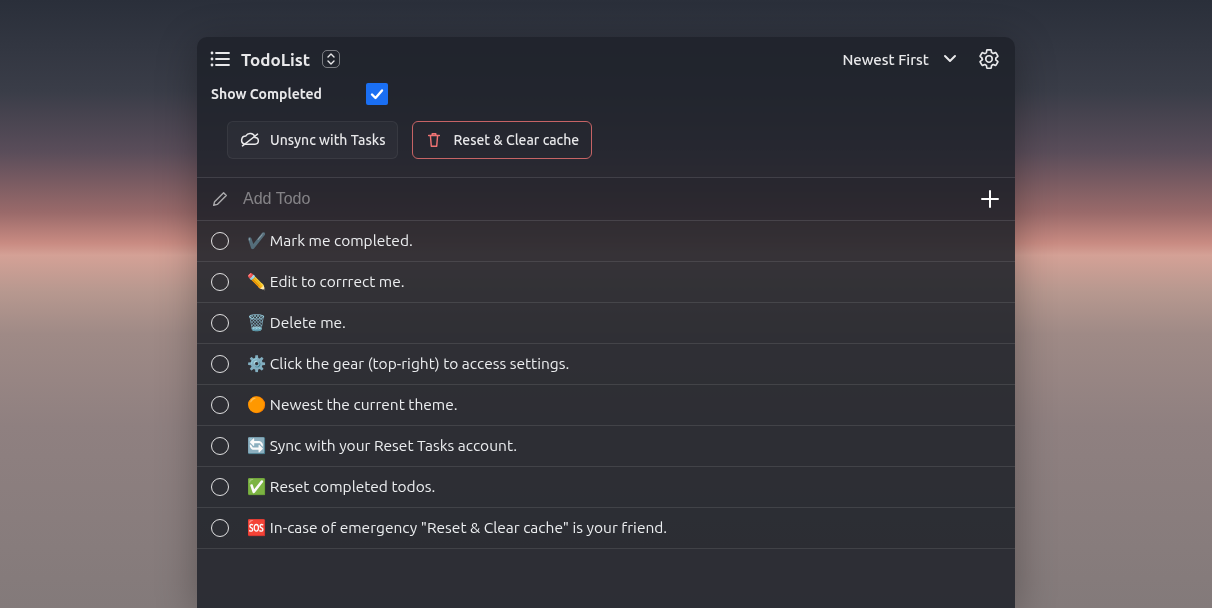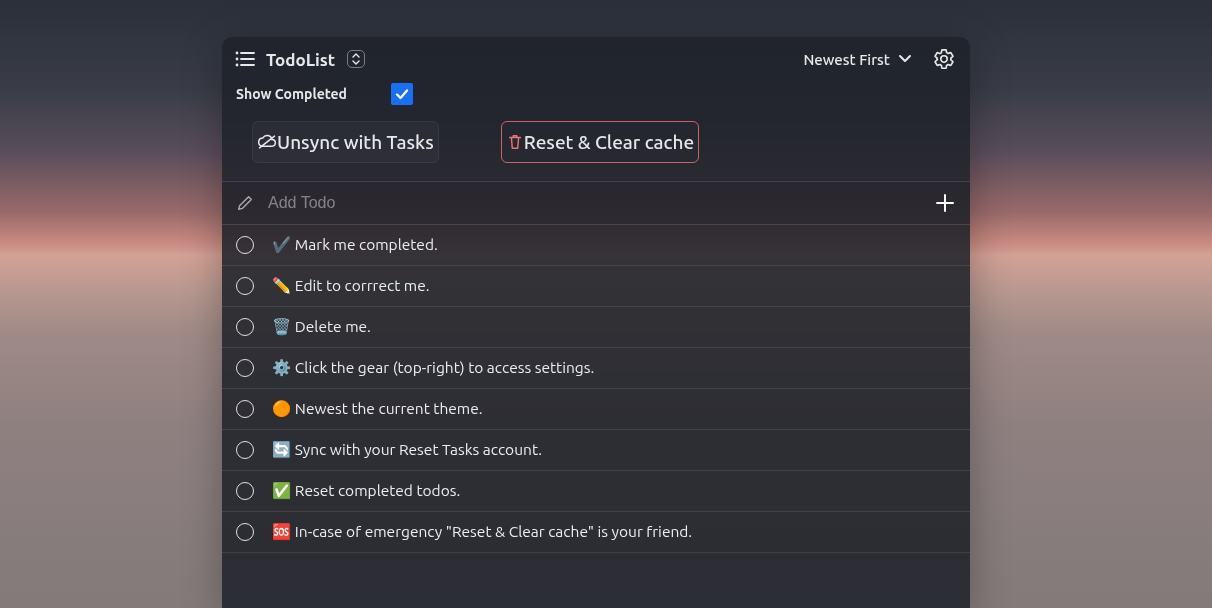--- a/index.html
+++ b/index.html
@@ -13,23 +13,23 @@
       #c98b82 40%,
       #d4a196 42%,
       #b7988f 48%,
       #9f8a86 55%,
       #8f8080 70%,
       #837a7a 100%);
     position: relative;
   }
   .panel {
     position: absolute;
-    left: 222px;
+    left: 197px;
     top: 37px;
-    width: 748px;
+    width: 818px;
     height: 571px;
     background: rgba(30, 34, 42, 0.86);
     border-radius: 10px 10px 0 0;
     color: #e8e8ea;
     box-shadow: 0 8px 40px rgba(0,0,0,0.3);
     display: flex;
     flex-direction: column;
     overflow: hidden;
   }
 
@@ -49,21 +49,21 @@
     width: 18px; height: 18px;
     border: 1px solid rgba(255,255,255,0.4);
     border-radius: 5px;
     display: flex; flex-direction: column;
     align-items: center; justify-content: center;
     gap: 0px;
     margin-left: 2px;
   }
   .header .spacer { flex: 1; }
   .header .sort {
-    display: flex; align-items: center; gap: 8px;
+    display: flex; align-items: center; gap: 14px;
     font-size: 15px; font-weight: 500;
   }
   .header .gear { width: 24px; height: 24px; display:flex; align-items:center; justify-content:center; margin-left: 10px; }
 
   
   .settings {
     padding: 2px 14px 18px 14px;
   }
   .row { display: flex; align-items: center; gap: 10px; }
   .themes-row { margin-bottom: 14px; }
@@ -78,34 +78,33 @@
   .swatch.system { background: #111418; display:flex; align-items:center; justify-content:center; box-shadow: 0 0 0 2px rgba(255,255,255,0.9);}
   .check-row { margin-bottom: 16px; gap: 44px; }
   .checkbox {
     width: 22px; height: 22px;
     background: #1a6ff3;
     border-radius: 2px;
     display: flex; align-items: center; justify-content: center;
   }
   .btn-row { gap: 14px; padding-left: 16px; }
   .btn {
-    display: flex; align-items: center; 
-    padding: 9px 4px;
+    display: flex; align-items: center; gap: 10px;
+    padding: 9px 12px;
     border-radius: 6px;
-    font-size: 19px;
+    font-size: 14px;
     font-weight: 500;
   }
   .btn.secondary {
     background: rgba(255,255,255,0.03);
     border: 1px solid rgba(255,255,255,0.06);
   }
   .btn.danger {
     background: transparent;
     border: 1px solid rgba(239, 115, 115, 0.8);
-    margin-left: 48px;
   }
   .btn.danger .icon svg path, .btn.danger .icon svg rect, .btn.danger .icon svg line { stroke: #ef7373; }
 
   
   .add-row {
     border-top: 1px solid rgba(255,255,255,0.12);
     border-bottom: 1px solid rgba(255,255,255,0.12);
     display: flex;
     align-items: center;
     padding: 10px 14px;

